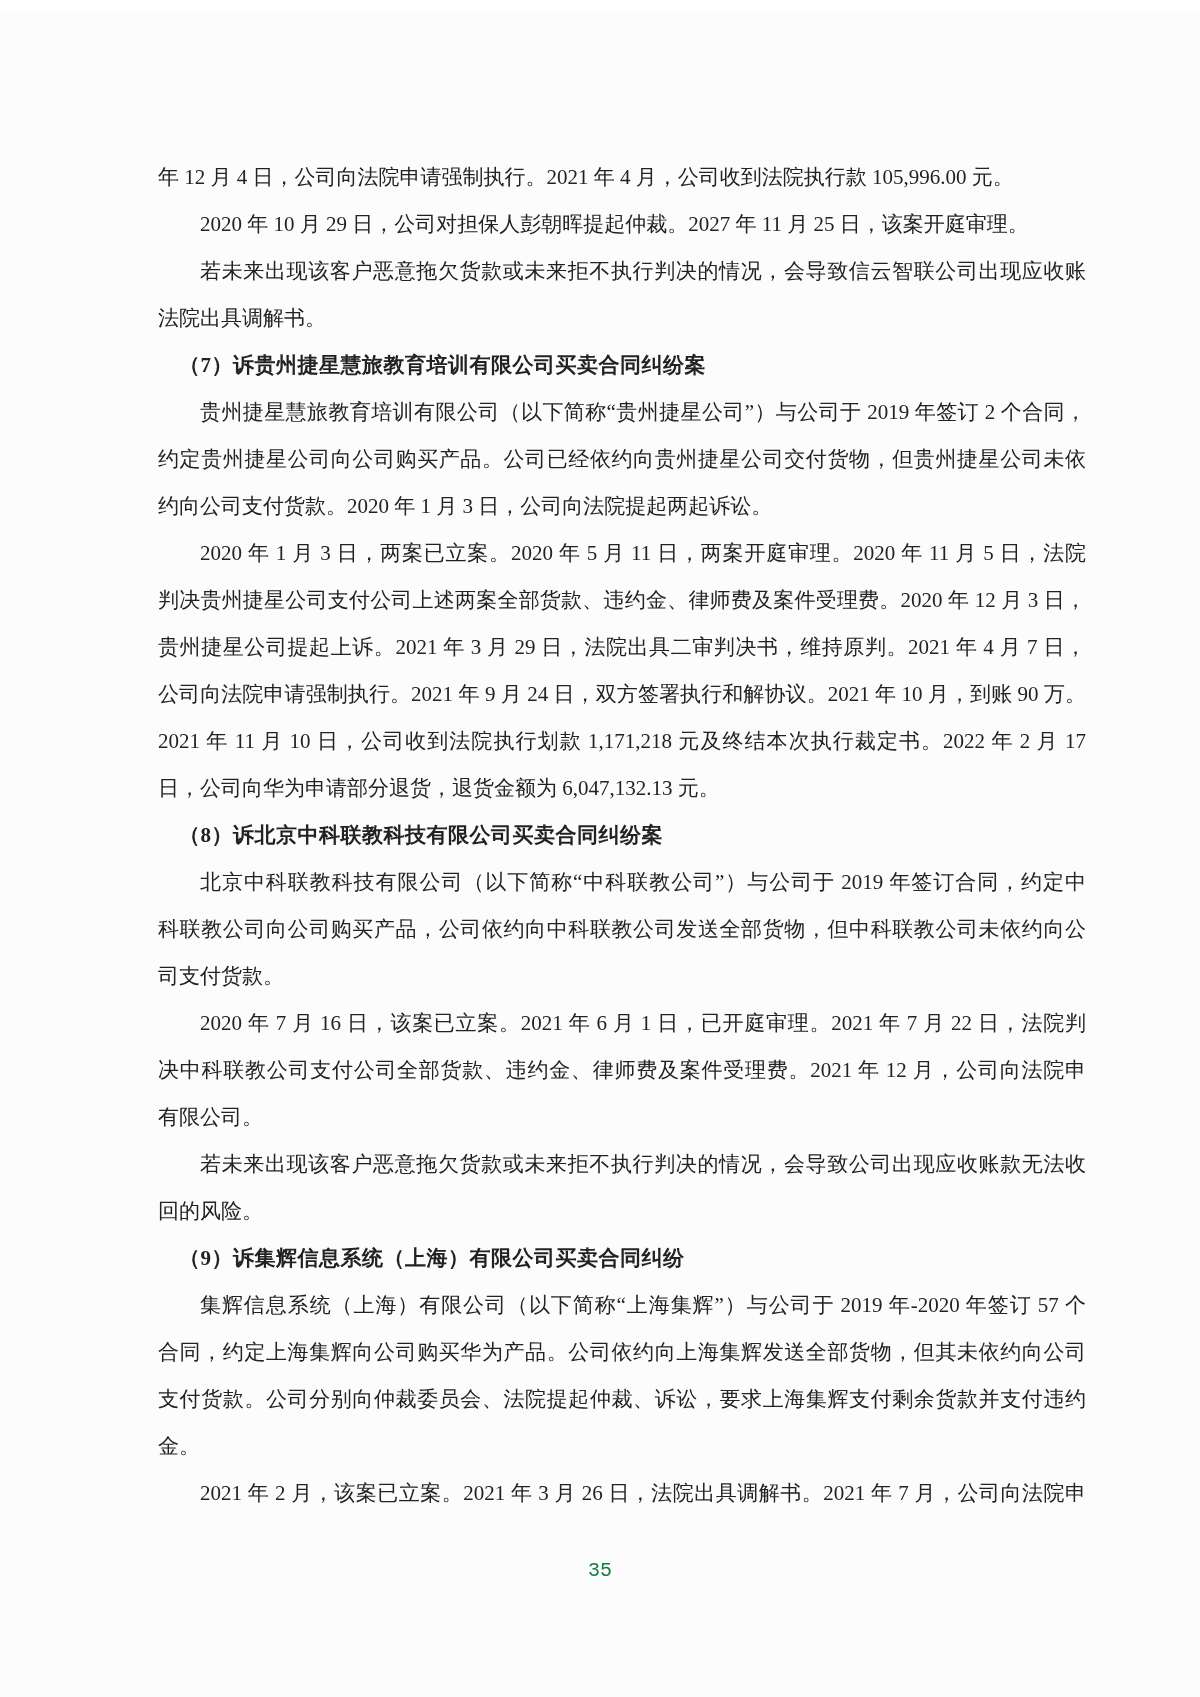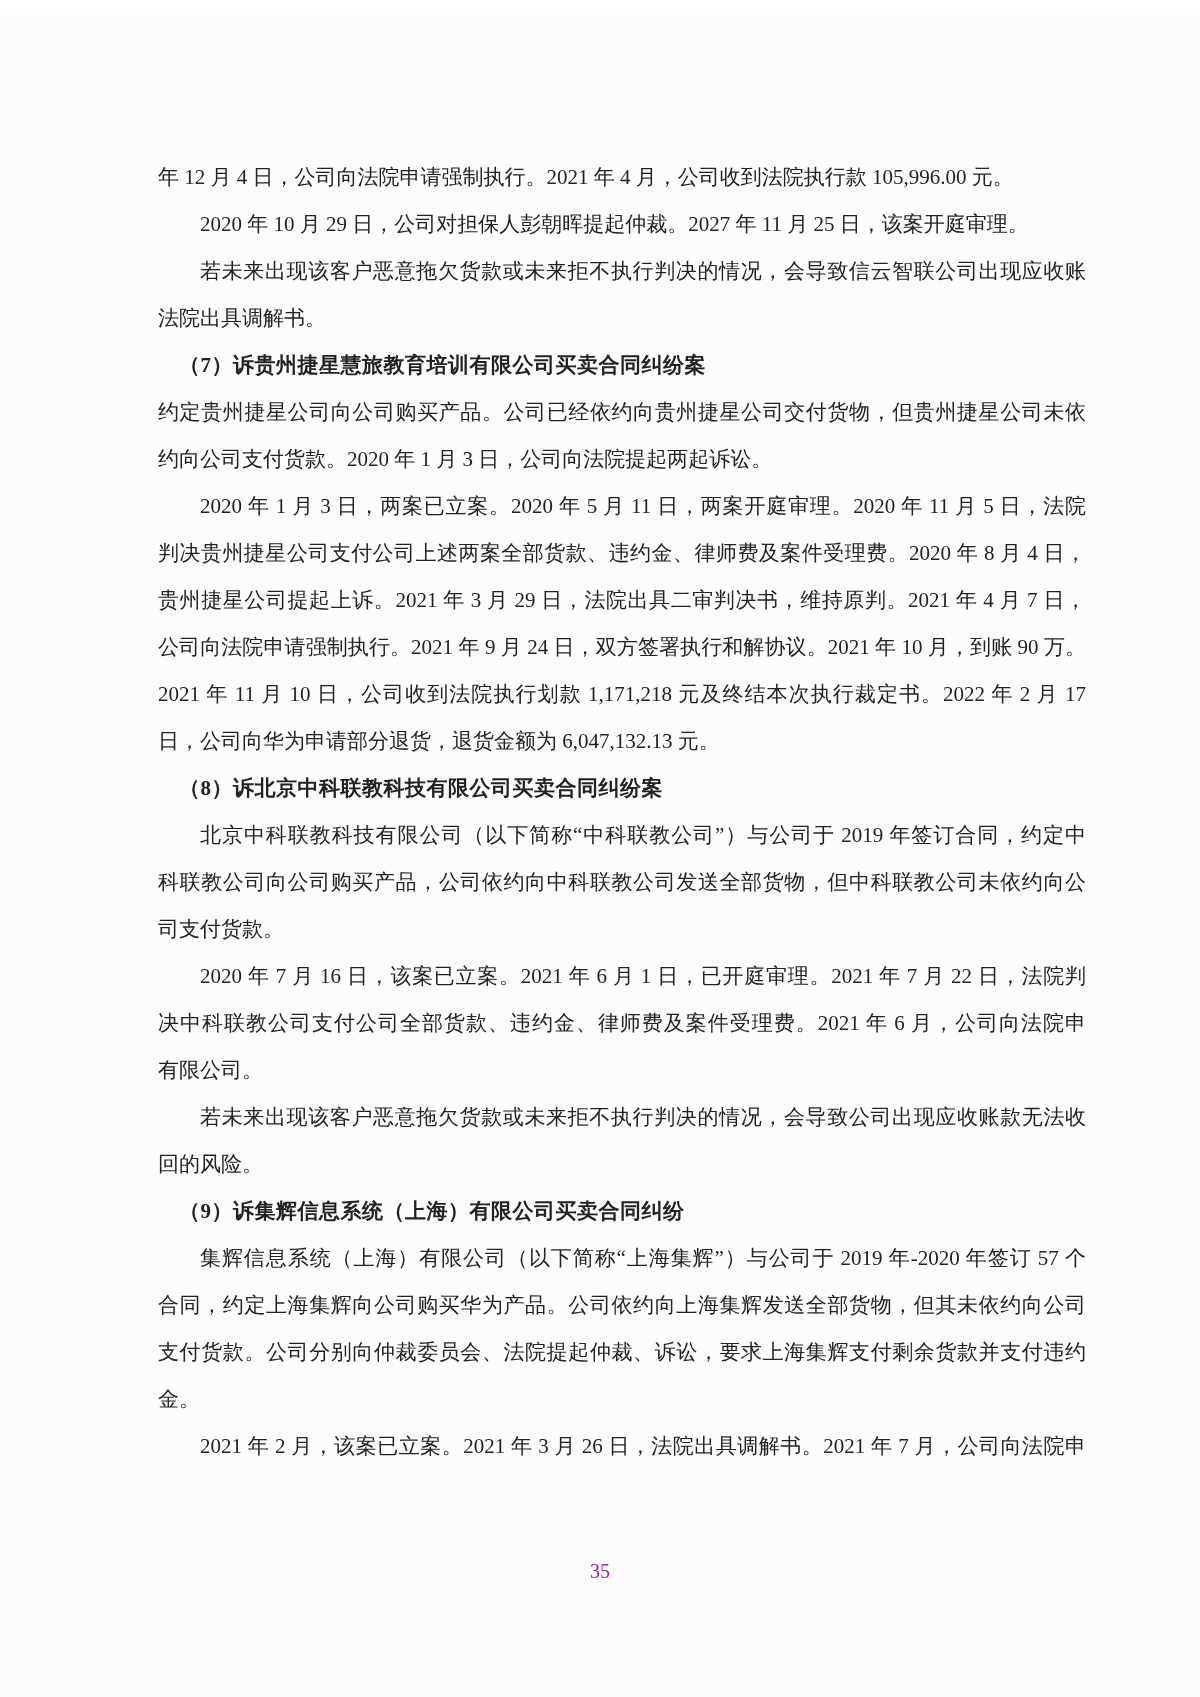--- a/index.html
+++ b/index.html
@@ -40,21 +40,22 @@
     letter-spacing: 0.5px;
   }
   .page-number {
     position: absolute;
     top: 1544px;
     left: 0;
     width: 100%;
     text-align: center;
     font-size: 20px;
     line-height: 30px;
-    color: #a21caf;
+    color: #15803d;
+    font-family: Liberation Mono, monospace;
   }
 </style>
 </head>
 <body>
 
 <div class="page">
   <main class="text-body" id="text-body">
       <div class="block paragraph">
         <div class="line">年 12 月 4 日，公司向法院申请强制执行。2021 年 4 月，公司收到法院执行款 105,996.00 元。</div>
       </div>
@@ -62,42 +63,43 @@
         <div class="line indent">2020 年 10 月 29 日，公司对担保人彭朝晖提起仲裁。2027 年 11 月 25 日，该案开庭审理。</div>
       </div>
       <div class="block paragraph">
         <div class="line fill indent">若未来出现该客户恶意拖欠货款或未来拒不执行判决的情况，会导致信云智联公司出现应收账</div>
         <div class="line">法院出具调解书。</div>
       </div>
       <div class="block heading">
         <div class="line">（7）诉贵州捷星慧旅教育培训有限公司买卖合同纠纷案</div>
       </div>
       <div class="block paragraph">
+        <div class="line fill indent">贵州捷星慧旅教育培训有限公司（以下简称“贵州捷星公司”）与公司于 2019 年签订 2 个合同，</div>
         <div class="line fill">约定贵州捷星公司向公司购买产品。公司已经依约向贵州捷星公司交付货物，但贵州捷星公司未依</div>
         <div class="line">约向公司支付货款。2020 年 1 月 3 日，公司向法院提起两起诉讼。</div>
       </div>
       <div class="block paragraph">
         <div class="line fill indent">2020 年 1 月 3 日，两案已立案。2020 年 5 月 11 日，两案开庭审理。2020 年 11 月 5 日，法院</div>
-        <div class="line fill">判决贵州捷星公司支付公司上述两案全部货款、违约金、律师费及案件受理费。2020 年 8 月 4 日，</div>
+        <div class="line fill">判决贵州捷星公司支付公司上述两案全部货款、违约金、律师费及案件受理费。2020 年 12 月 3 日，</div>
         <div class="line fill">贵州捷星公司提起上诉。2021 年 3 月 29 日，法院出具二审判决书，维持原判。2021 年 4 月 7 日，</div>
         <div class="line fill">公司向法院申请强制执行。2021 年 9 月 24 日，双方签署执行和解协议。2021 年 10 月，到账 90 万。</div>
         <div class="line fill">2021 年 11 月 10 日，公司收到法院执行划款 1,171,218 元及终结本次执行裁定书。2022 年 2 月 17</div>
         <div class="line">日，公司向华为申请部分退货，退货金额为 6,047,132.13 元。</div>
       </div>
       <div class="block heading">
         <div class="line">（8）诉北京中科联教科技有限公司买卖合同纠纷案</div>
       </div>
       <div class="block paragraph">
         <div class="line fill indent">北京中科联教科技有限公司（以下简称“中科联教公司”）与公司于 2019 年签订合同，约定中</div>
         <div class="line fill">科联教公司向公司购买产品，公司依约向中科联教公司发送全部货物，但中科联教公司未依约向公</div>
         <div class="line">司支付货款。</div>
       </div>
       <div class="block paragraph">
         <div class="line fill indent">2020 年 7 月 16 日，该案已立案。2021 年 6 月 1 日，已开庭审理。2021 年 7 月 22 日，法院判</div>
-        <div class="line fill">决中科联教公司支付公司全部货款、违约金、律师费及案件受理费。2021 年 6 月，公司向法院申</div>
+        <div class="line fill">决中科联教公司支付公司全部货款、违约金、律师费及案件受理费。2021 年 12 月，公司向法院申</div>
         <div class="line">有限公司。</div>
       </div>
       <div class="block paragraph">
         <div class="line fill indent">若未来出现该客户恶意拖欠货款或未来拒不执行判决的情况，会导致公司出现应收账款无法收</div>
         <div class="line">回的风险。</div>
       </div>
       <div class="block heading">
         <div class="line">（9）诉集辉信息系统（上海）有限公司买卖合同纠纷</div>
       </div>
       <div class="block paragraph">

